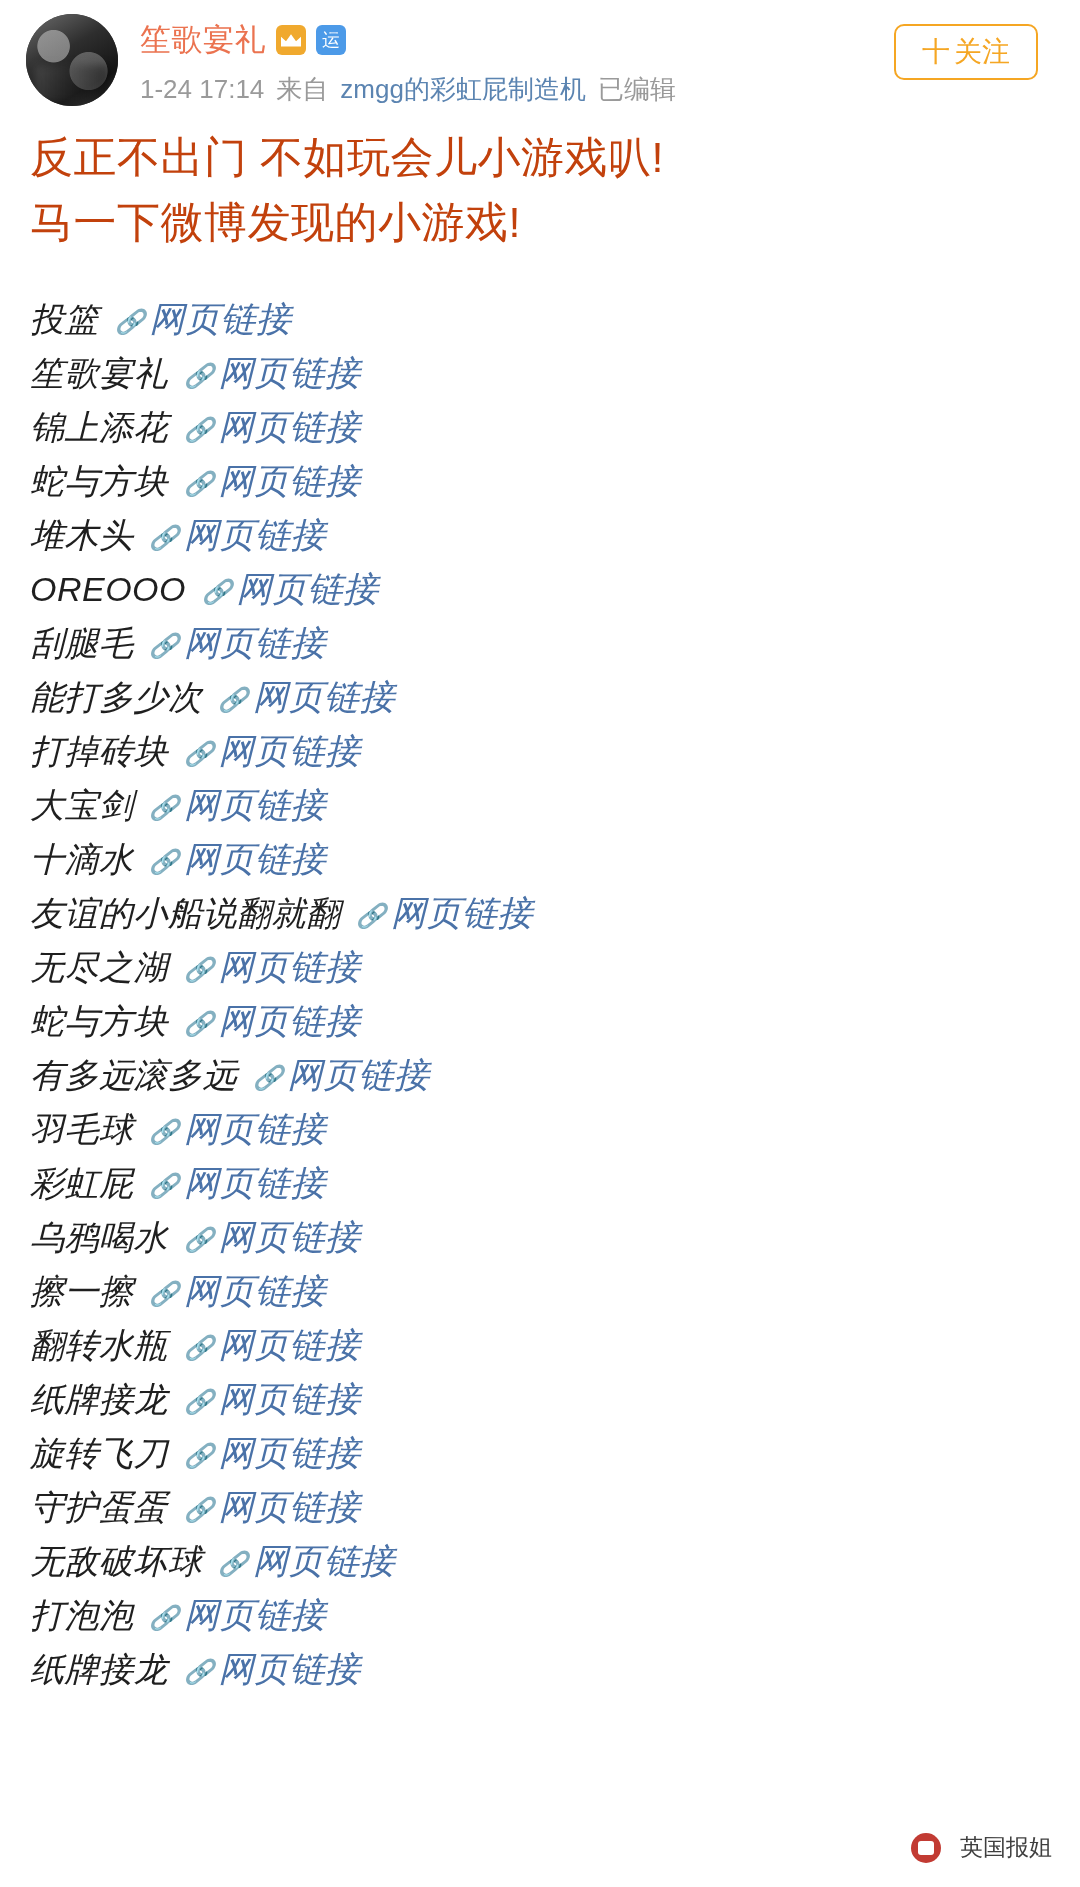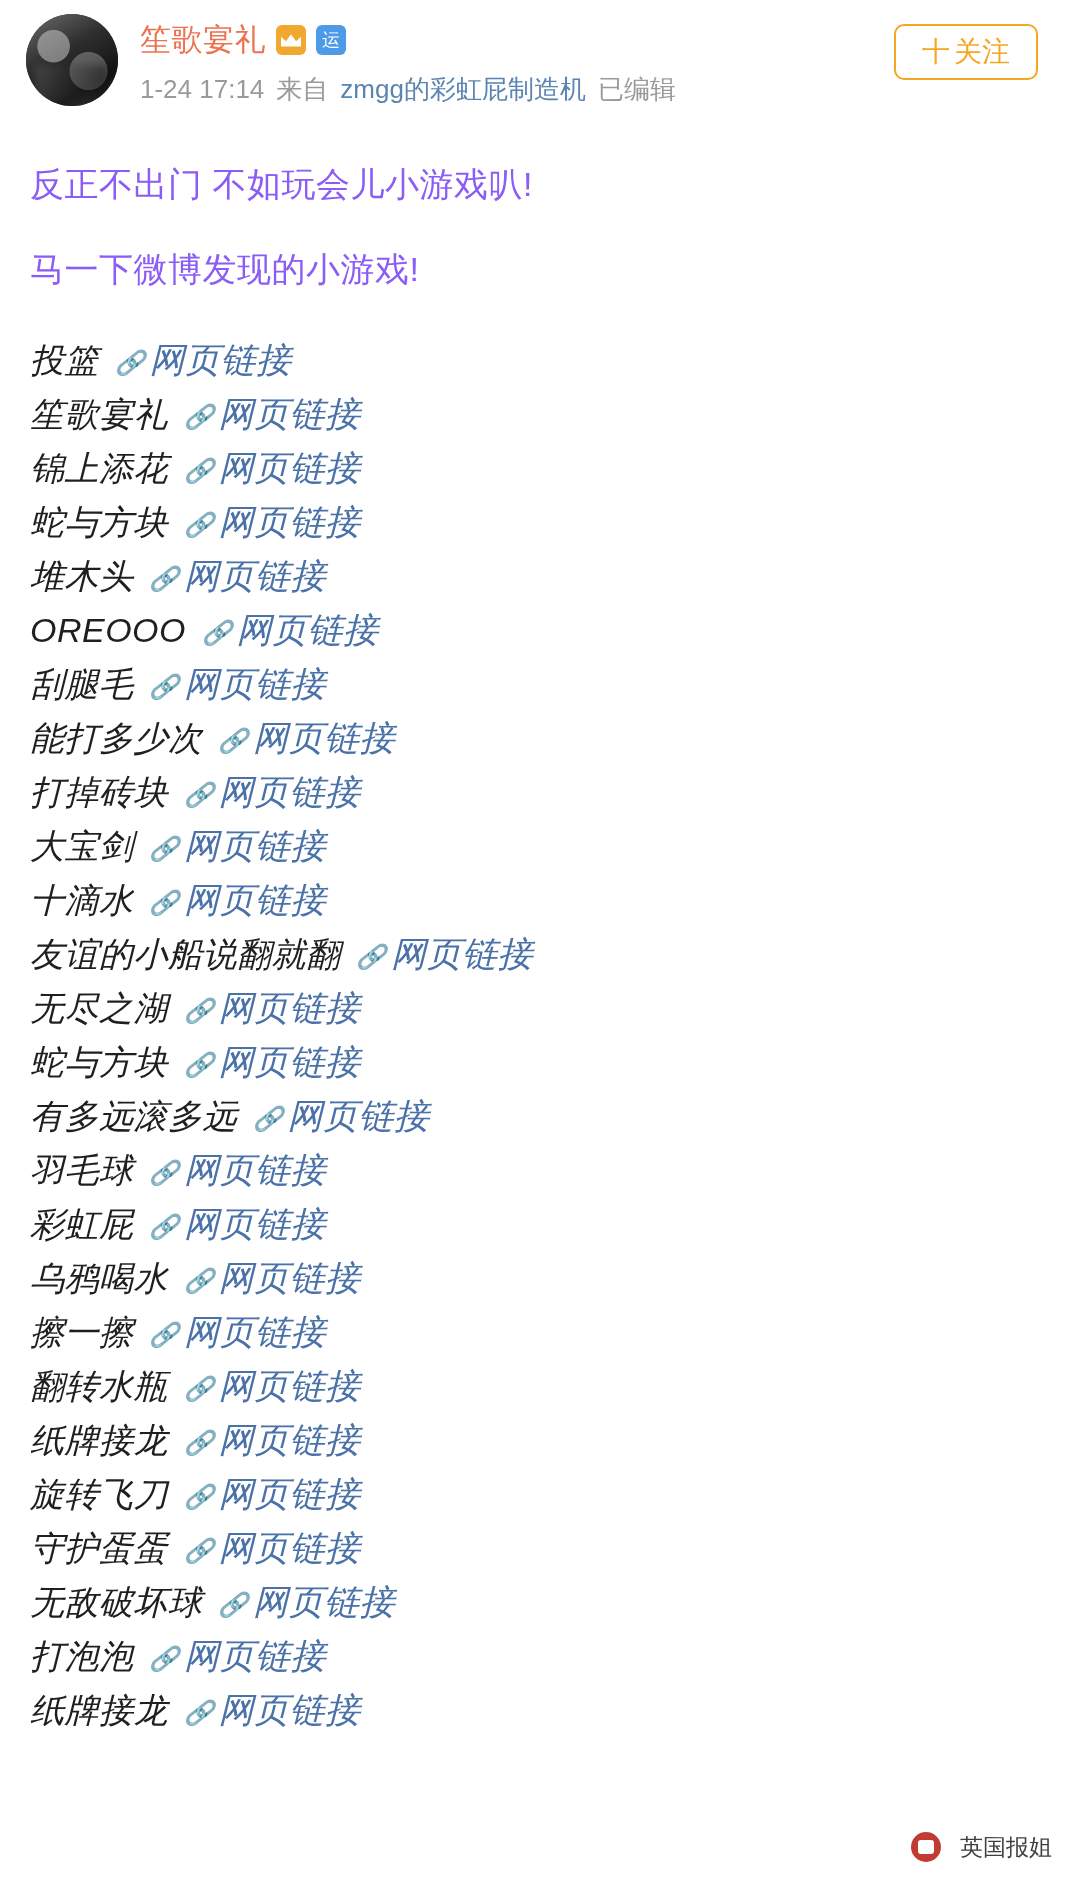--- a/index.html
+++ b/index.html
@@ -131,25 +131,24 @@
     white-space: nowrap;
   }
   .follow-btn .plus { font-size: 28px; }
 
   
   .post-body {
     padding: 18px 30px 0 30px;
     box-sizing: border-box;
   }
   .intro-line {
-    font-size: 34px;
+    font-size: 43px;
     line-height: 1.5;
-    color: #8b5cf6;
+    color: #c2410c;
     letter-spacing: 0.5px;
-    margin-top: 34px;
   }
   .spacer {
     height: 40px;
   }
   .game-list {
     margin: 0;
     padding: 0;
     list-style: none;
     font-style: italic;
   }
@@ -181,20 +180,21 @@
   .link .link-text {
     font-size: 35px;
   }
 
   
   .watermark {
     position: absolute;
     right: 22px;
     bottom: 20px;
     display: flex;
+    align-items: center;
     gap: 19px;
     background: rgba(255,255,255,0.85);
     padding: 4px 6px;
     border-radius: 4px;
     font-family: Liberation Serif, serif;
   }
   .watermark .wm-logo {
     width: 30px;
     height: 30px;
     border-radius: 50%;

